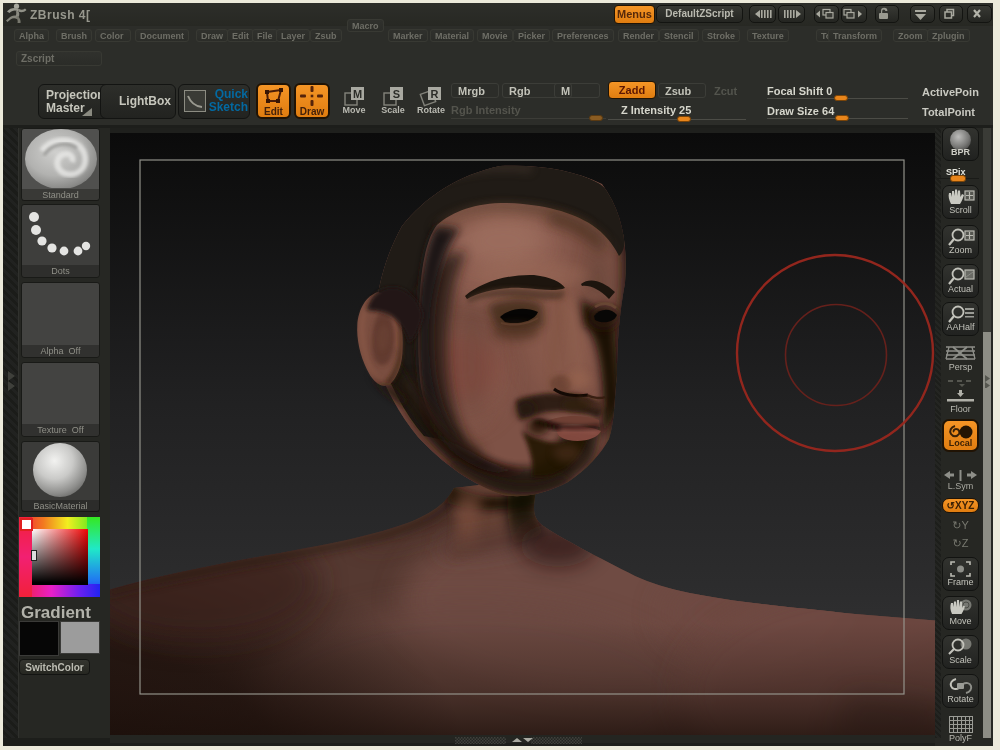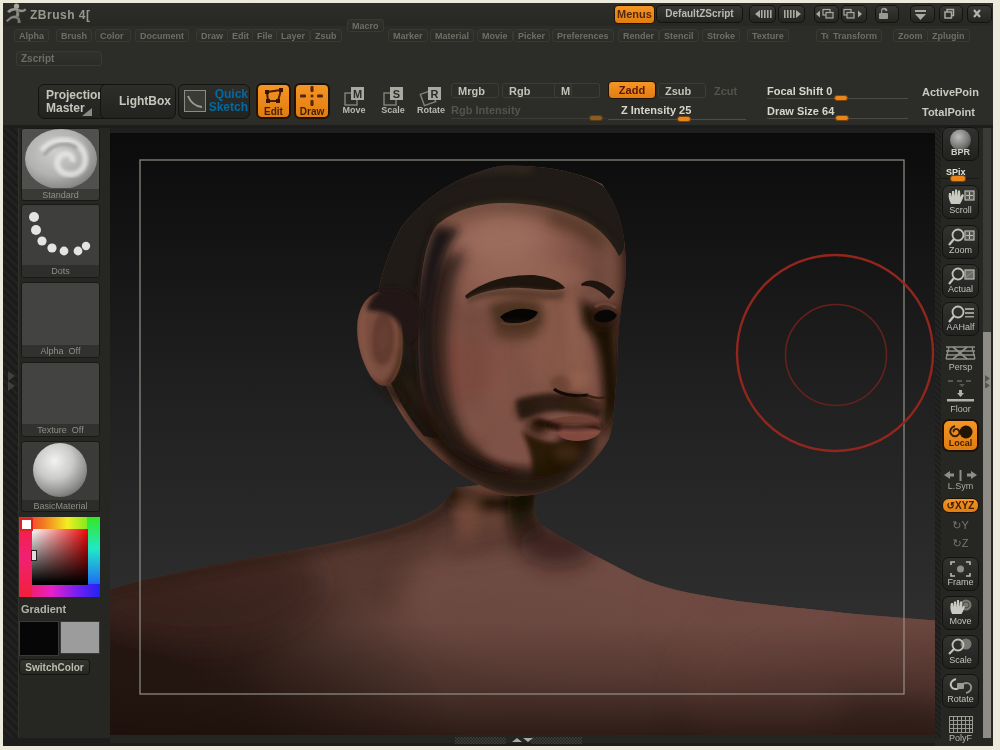--- a/index.html
+++ b/index.html
@@ -245,21 +245,21 @@
 
 <div class="abs" style="left:19px;top:517px;width:81px;height:80px;">
   <div class="abs" style="left:0;top:0;width:81px;height:13px;background:linear-gradient(90deg,#f2203a,#f27920 30%,#f2ee20 60%,#35e820);"></div>
   <div class="abs" style="left:68px;top:0;width:13px;height:80px;background:linear-gradient(#35e820,#20e8c8 40%,#2076f2 80%,#2024f2);"></div>
   <div class="abs" style="left:0;top:67px;width:81px;height:13px;background:linear-gradient(90deg,#f2203a,#e820c8 40%,#6a20f2 75%,#2024f2);"></div>
   <div class="abs" style="left:0;top:0;width:13px;height:80px;background:linear-gradient(#f2203a,#f22072 50%,#f2203a);"></div>
   <div class="abs" style="left:13px;top:12px;width:56px;height:56px;background:linear-gradient(rgba(0,0,0,0),#000 96%),linear-gradient(90deg,#fff,#f20505);"></div>
   <div class="abs" style="left:1px;top:1px;width:9px;height:9px;background:#fff;border:2px solid #e02020;"></div>
   <div class="abs" style="left:12px;top:33px;width:4px;height:9px;background:#ddd;border:1px solid #222;"></div>
 </div>
-<div class="abs" style="left:21px;top:603px;font-size:11px;font-weight:bold;color:#b2b2aa;">Gradient</div>
+<div class="abs" style="left:21px;top:603px;font-size:17px;font-weight:bold;color:#b2b2aa;">Gradient</div>
 <div class="abs" style="left:19px;top:621px;width:38px;height:33px;background:#060606;border:1px solid #3a3a38;"></div>
 <div class="abs" style="left:60px;top:621px;width:38px;height:31px;background:#9c9c9c;border:1px solid #3a3a38;"></div>
 <div class="abs" style="left:19px;top:659px;width:71px;height:16px;background:linear-gradient(#34352f,#262721);border:1px solid #131412;border-radius:4px;color:#bcbcb2;font-size:10px;font-weight:bold;text-align:center;line-height:15px;box-sizing:border-box;">SwitchColor</div>
 
 <div class="rbtn" style="top:127px;height:34px;"></div>
 <svg class="abs" style="left:948px;top:129px" width="25" height="22" viewBox="0 0 25 22">
     <defs>
       <radialGradient id="bprG" cx="0.4" cy="0.35" r="0.7">
         <stop offset="0" stop-color="#bdbdbb"></stop>
         <stop offset="0.7" stop-color="#777775"></stop>

